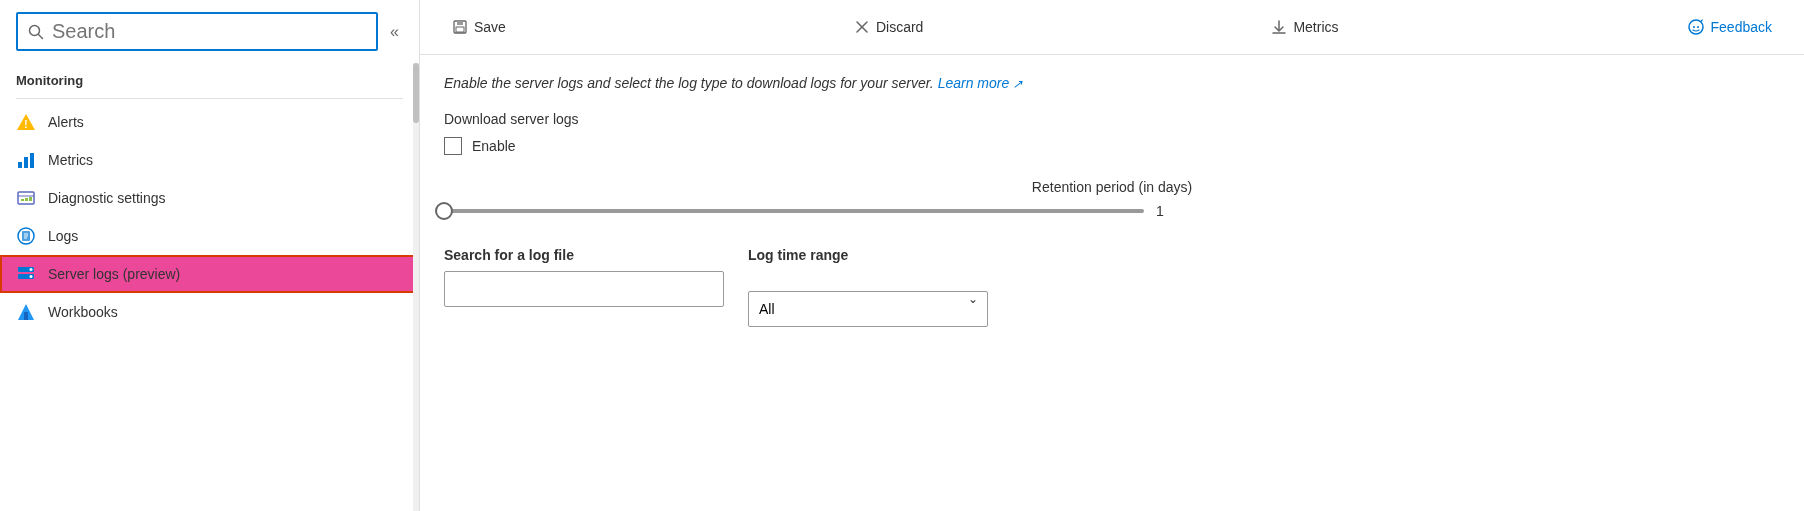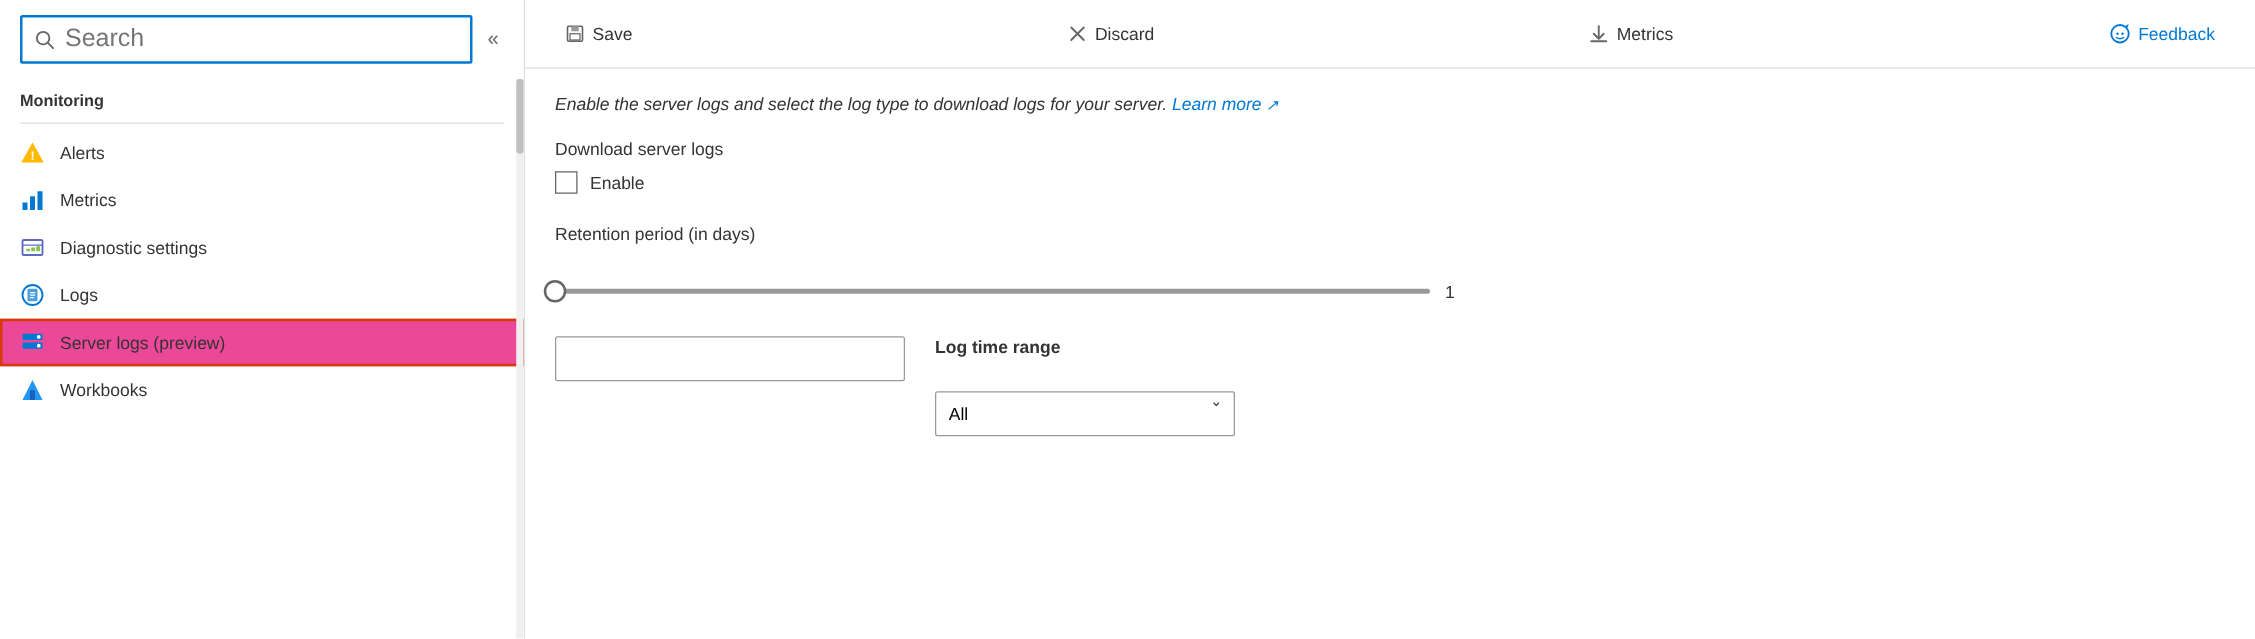--- a/index.html
+++ b/index.html
@@ -210,21 +210,22 @@
       cursor: pointer;
     }
 
     .retention-section {
       margin-bottom: 24px;
     }
 
     .retention-label {
       font-size: 14px;
       color: #333;
-      margin-bottom: 26px;
+      margin-bottom: 4px;
+      text-align: center;
     }
 
     .slider-row {
       display: flex;
       align-items: center;
       gap: 12px;
     }
 
     .slider-container {
       flex: 1;
@@ -485,20 +486,21 @@
           <div class="slider-track">
             <div class="slider-thumb"></div>
           </div>
         </div>
         <span class="slider-value">1</span>
       </div>
     </div>
 
     <div class="search-filter-section">
       <div class="filter-group filter-group-wide">
+        <label class="filter-label">Search for a log file</label>
         <input type="text" class="filter-input" placeholder="" style="">
       </div>
       <div class="filter-group filter-group-medium">
         <label class="filter-label">Log time range</label>
         <div class="select-wrapper">
           <select>
             <option>All</option>
             <option>Last hour</option>
             <option>Last 24 hours</option>
             <option>Last 7 days</option>

